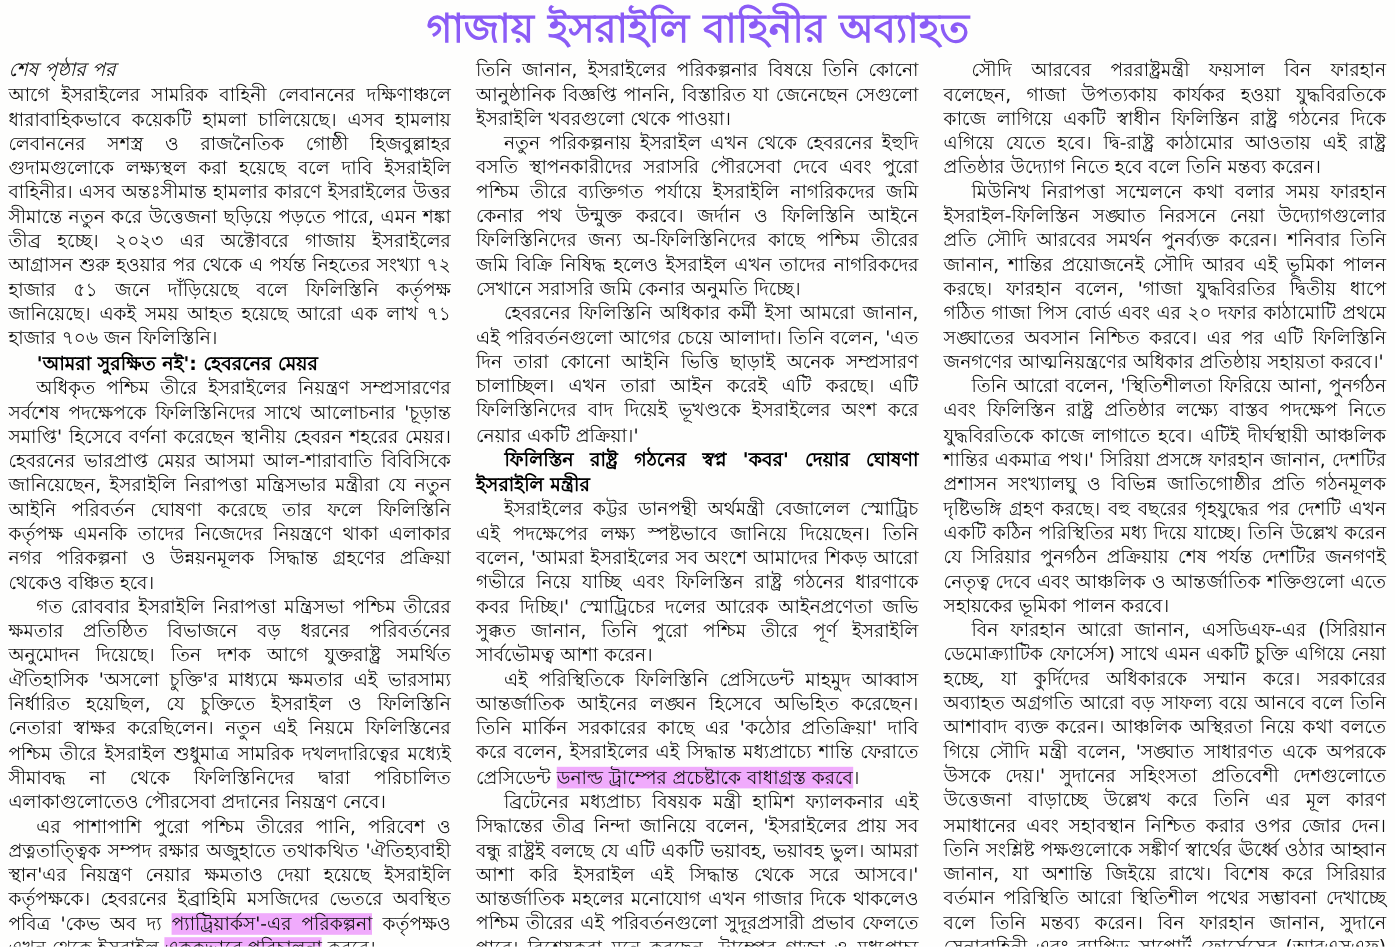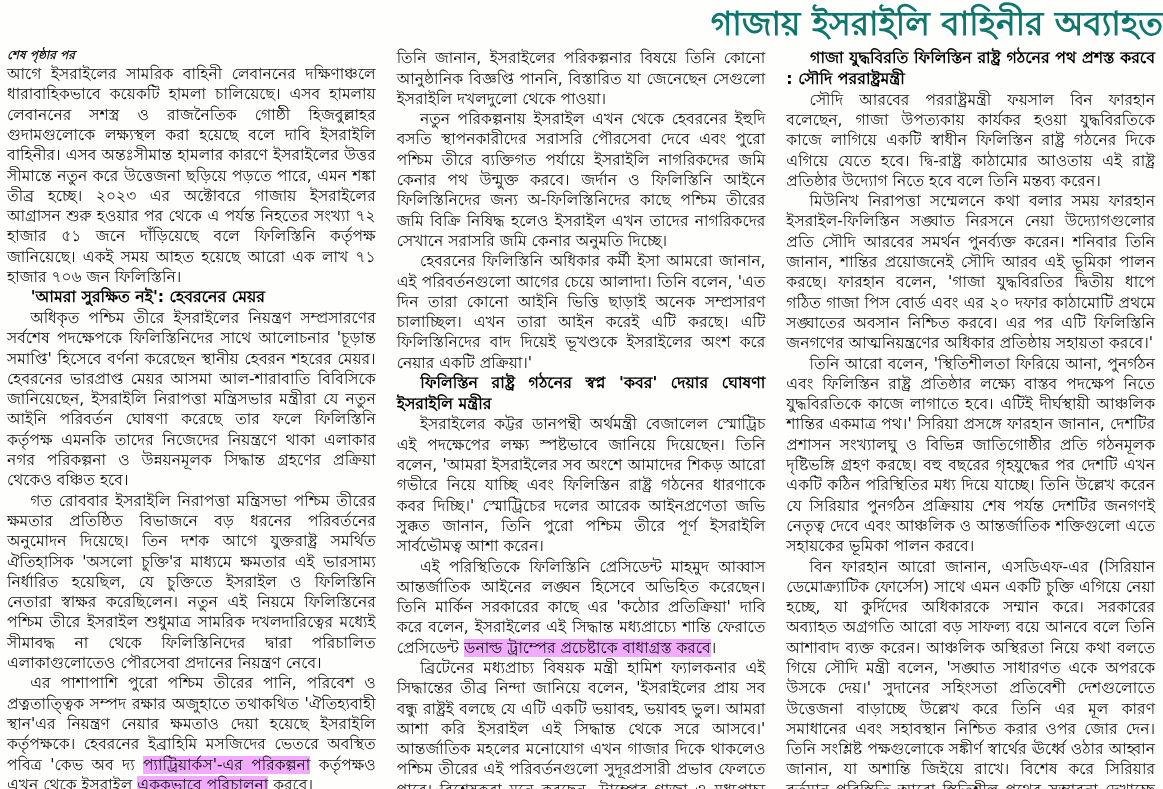--- a/index.html
+++ b/index.html
@@ -8,48 +8,48 @@
     width:1163px; height:789px;
     background:#fefefd;
     overflow:hidden;
     font-family:"DejaVu Sans","Liberation Serif",sans-serif;
     color:#0e0e0e;
     box-sizing:border-box;
   }
   .headline {
     margin:0;
     padding:6px 0 3px 0;
-    text-align:right;
+    text-align:center;
     font-size:33px;
     font-weight:700;
     line-height:1.1;
-    color:#0f766e;
+    color:#8b5cf6;
   }
   .cols {
     display:flex;
     gap:21px;
     padding:3px 8px 0 7px;
     box-sizing:border-box;
   }
   .col {
     flex:1 1 0;
     min-width:0;
     text-align:justify;
     font-size:15.5px;
     line-height:1.31;
     color:#111;
   }
   .col p, .col h2 { margin:0; padding:0; }
   .p { text-indent:1.5em; }
   .p.noindent { text-indent:0; }
   .leadin {
-    font-weight:700;
+    font-weight:400;
     font-style:italic;
     text-indent:0;
-    font-size:12px;
+    font-size:16px;
   }
   .subhead {
     font-weight:700;
     font-size:15.8px;
     line-height:1.31;
     text-indent:1.5em;
     text-align:justify;
     color:#000;
   }
   .hl { background:#f0abfc; }
@@ -62,29 +62,28 @@
   <div class="cols">
     <div class="col">
         <p class="leadin">শেষ পৃষ্ঠার পর</p>
         <p class="p noindent">আগে ইসরাইলের সামরিক বাহিনী লেবাননের দক্ষিণাঞ্চলে ধারাবাহিকভাবে কয়েকটি হামলা চালিয়েছে। এসব হামলায় লেবাননের সশস্ত্র ও রাজনৈতিক গোষ্ঠী হিজবুল্লাহর গুদামগুলোকে লক্ষ্যস্থল করা হয়েছে বলে দাবি ইসরাইলি বাহিনীর। এসব অন্তঃসীমান্ত হামলার কারণে ইসরাইলের উত্তর সীমান্তে নতুন করে উত্তেজনা ছড়িয়ে পড়তে পারে, এমন শঙ্কা তীব্র হচ্ছে। ২০২৩ এর অক্টোবরে গাজায় ইসরাইলের আগ্রাসন শুরু হওয়ার পর থেকে এ পর্যন্ত নিহতের সংখ্যা ৭২ হাজার ৫১ জনে দাঁড়িয়েছে বলে ফিলিস্তিনি কর্তৃপক্ষ জানিয়েছে। একই সময় আহত হয়েছে আরো এক লাখ ৭১ হাজার ৭০৬ জন ফিলিস্তিনি।</p>
         <h2 class="subhead">'আমরা সুরক্ষিত নই': হেবরনের মেয়র</h2>
         <p class="p">অধিকৃত পশ্চিম তীরে ইসরাইলের নিয়ন্ত্রণ সম্প্রসারণের সর্বশেষ পদক্ষেপকে ফিলিস্তিনিদের সাথে আলোচনার 'চূড়ান্ত সমাপ্তি' হিসেবে বর্ণনা করেছেন স্থানীয় হেবরন শহরের মেয়র। হেবরনের ভারপ্রাপ্ত মেয়র আসমা আল-শারাবাতি বিবিসিকে জানিয়েছেন, ইসরাইলি নিরাপত্তা মন্ত্রিসভার মন্ত্রীরা যে নতুন আইনি পরিবর্তন ঘোষণা করেছে তার ফলে ফিলিস্তিনি কর্তৃপক্ষ এমনকি তাদের নিজেদের নিয়ন্ত্রণে থাকা এলাকার নগর পরিকল্পনা ও উন্নয়নমূলক সিদ্ধান্ত গ্রহণের প্রক্রিয়া থেকেও বঞ্চিত হবে।</p>
         <p class="p">গত রোববার ইসরাইলি নিরাপত্তা মন্ত্রিসভা পশ্চিম তীরের ক্ষমতার প্রতিষ্ঠিত বিভাজনে বড় ধরনের পরিবর্তনের অনুমোদন দিয়েছে। তিন দশক আগে যুক্তরাষ্ট্র সমর্থিত ঐতিহাসিক 'অসলো চুক্তি'র মাধ্যমে ক্ষমতার এই ভারসাম্য নির্ধারিত হয়েছিল, যে চুক্তিতে ইসরাইল ও ফিলিস্তিনি নেতারা স্বাক্ষর করেছিলেন। নতুন এই নিয়মে ফিলিস্তিনের পশ্চিম তীরে ইসরাইল শুধুমাত্র সামরিক দখলদারিত্বের মধ্যেই সীমাবদ্ধ না থেকে ফিলিস্তিনিদের দ্বারা পরিচালিত এলাকাগুলোতেও পৌরসেবা প্রদানের নিয়ন্ত্রণ নেবে।</p>
         <p class="p">এর পাশাপাশি পুরো পশ্চিম তীরের পানি, পরিবেশ ও প্রত্নতাত্ত্বিক সম্পদ রক্ষার অজুহাতে তথাকথিত 'ঐতিহ্যবাহী স্থান'এর নিয়ন্ত্রণ নেয়ার ক্ষমতাও দেয়া হয়েছে ইসরাইলি কর্তৃপক্ষকে। হেবরনের ইব্রাহিমি মসজিদের ভেতরে অবস্থিত পবিত্র 'কেভ অব দ্য <span class="hl">প্যাট্রিয়ার্কস'-এর পরিকল্পনা</span> কর্তৃপক্ষও এখন থেকে ইসরাইল <span class="hl">এককভাবে পরিচালনা</span> করবে।</p>
       </div>
     <div class="col">
-        <p class="p noindent">তিনি জানান, ইসরাইলের পরিকল্পনার বিষয়ে তিনি কোনো আনুষ্ঠানিক বিজ্ঞপ্তি পাননি, বিস্তারিত যা জেনেছেন সেগুলো ইসরাইলি দখলদুলো থেকে পাওয়া।</p>
+        <p class="p noindent">তিনি জানান, ইসরাইলের পরিকল্পনার বিষয়ে তিনি কোনো আনুষ্ঠানিক বিজ্ঞপ্তি পাননি, বিস্তারিত যা জেনেছেন সেগুলো ইসরাইলি খবরগুলো থেকে পাওয়া।</p>
         <p class="p">নতুন পরিকল্পনায় ইসরাইল এখন থেকে হেবরনের ইহুদি বসতি স্থাপনকারীদের সরাসরি পৌরসেবা দেবে এবং পুরো পশ্চিম তীরে ব্যক্তিগত পর্যায়ে ইসরাইলি নাগরিকদের জমি কেনার পথ উন্মুক্ত করবে। জর্দান ও ফিলিস্তিনি আইনে ফিলিস্তিনিদের জন্য অ-ফিলিস্তিনিদের কাছে পশ্চিম তীরের জমি বিক্রি নিষিদ্ধ হলেও ইসরাইল এখন তাদের নাগরিকদের সেখানে সরাসরি জমি কেনার অনুমতি দিচ্ছে।</p>
         <p class="p">হেবরনের ফিলিস্তিনি অধিকার কর্মী ইসা আমরো জানান, এই পরিবর্তনগুলো আগের চেয়ে আলাদা। তিনি বলেন, 'এত দিন তারা কোনো আইনি ভিত্তি ছাড়াই অনেক সম্প্রসারণ চালাচ্ছিল। এখন তারা আইন করেই এটি করছে। এটি ফিলিস্তিনিদের বাদ দিয়েই ভূখণ্ডকে ইসরাইলের অংশ করে নেয়ার একটি প্রক্রিয়া।'</p>
         <h2 class="subhead">ফিলিস্তিন রাষ্ট্র গঠনের স্বপ্ন 'কবর' দেয়ার ঘোষণা ইসরাইলি মন্ত্রীর</h2>
         <p class="p">ইসরাইলের কট্টর ডানপন্থী অর্থমন্ত্রী বেজালেল স্মোট্রিচ এই পদক্ষেপের লক্ষ্য স্পষ্টভাবে জানিয়ে দিয়েছেন। তিনি বলেন, 'আমরা ইসরাইলের সব অংশে আমাদের শিকড় আরো গভীরে নিয়ে যাচ্ছি এবং ফিলিস্তিন রাষ্ট্র গঠনের ধারণাকে কবর দিচ্ছি।' স্মোট্রিচের দলের আরেক আইনপ্রণেতা জভি সুক্কত জানান, তিনি পুরো পশ্চিম তীরে পূর্ণ ইসরাইলি সার্বভৌমত্ব আশা করেন।</p>
         <p class="p">এই পরিস্থিতিকে ফিলিস্তিনি প্রেসিডেন্ট মাহমুদ আব্বাস আন্তর্জাতিক আইনের লঙ্ঘন হিসেবে অভিহিত করেছেন। তিনি মার্কিন সরকারের কাছে এর 'কঠোর প্রতিক্রিয়া' দাবি করে বলেন, ইসরাইলের এই সিদ্ধান্ত মধ্যপ্রাচ্যে শান্তি ফেরাতে প্রেসিডেন্ট <span class="hl">ডনাল্ড ট্রাম্পের প্রচেষ্টাকে বাধাগ্রস্ত করবে</span>।</p>
         <p class="p">ব্রিটেনের মধ্যপ্রাচ্য বিষয়ক মন্ত্রী হামিশ ফ্যালকনার এই সিদ্ধান্তের তীব্র নিন্দা জানিয়ে বলেন, 'ইসরাইলের প্রায় সব বন্ধু রাষ্ট্রই বলছে যে এটি একটি ভয়াবহ, ভয়াবহ ভুল। আমরা আশা করি ইসরাইল এই সিদ্ধান্ত থেকে সরে আসবে।' আন্তর্জাতিক মহলের মনোযোগ এখন গাজার দিকে থাকলেও পশ্চিম তীরের এই পরিবর্তনগুলো সুদূরপ্রসারী প্রভাব ফেলতে পারে। বিশ্লেষকরা মনে করছেন, ট্রাম্পের গাজা ও মধ্যপ্রাচ্য শান্তি পরিকল্পনা অনেকাংশেই আরব দেশগুলোর সমর্থনের ওপর নির্ভরশীল। কিন্তু পশ্চিম তীরে ইসরাইলের এই নিয়ন্ত্রণ সম্প্রসারণ এবং ফিলিস্তিন রাষ্ট্র গঠনের স্বপ্ন ধূলিসাৎ করার পদক্ষেপ ট্রাম্পের সেই লক্ষ্যকে বড় ধরনের চ্যালেঞ্জের মুখে ফেলতে পারে।</p>
       </div>
     <div class="col">
-        <h2 class="subhead">গাজা যুদ্ধবিরতি ফিলিস্তিন রাষ্ট্র গঠনের পথ প্রশস্ত করবে : সৌদি পররাষ্ট্রমন্ত্রী</h2>
         <p class="p">সৌদি আরবের পররাষ্ট্রমন্ত্রী ফয়সাল বিন ফারহান বলেছেন, গাজা উপত্যকায় কার্যকর হওয়া যুদ্ধবিরতিকে কাজে লাগিয়ে একটি স্বাধীন ফিলিস্তিন রাষ্ট্র গঠনের দিকে এগিয়ে যেতে হবে। দ্বি-রাষ্ট্র কাঠামোর আওতায় এই রাষ্ট্র প্রতিষ্ঠার উদ্যোগ নিতে হবে বলে তিনি মন্তব্য করেন।</p>
         <p class="p">মিউনিখ নিরাপত্তা সম্মেলনে কথা বলার সময় ফারহান ইসরাইল-ফিলিস্তিন সঙ্ঘাত নিরসনে নেয়া উদ্যোগগুলোর প্রতি সৌদি আরবের সমর্থন পুনর্ব্যক্ত করেন। শনিবার তিনি জানান, শান্তির প্রয়োজনেই সৌদি আরব এই ভূমিকা পালন করছে। ফারহান বলেন, 'গাজা যুদ্ধবিরতির দ্বিতীয় ধাপে গঠিত গাজা পিস বোর্ড এবং এর ২০ দফার কাঠামোটি প্রথমে সঙ্ঘাতের অবসান নিশ্চিত করবে। এর পর এটি ফিলিস্তিনি জনগণের আত্মনিয়ন্ত্রণের অধিকার প্রতিষ্ঠায় সহায়তা করবে।'</p>
         <p class="p">তিনি আরো বলেন, 'স্থিতিশীলতা ফিরিয়ে আনা, পুনর্গঠন এবং ফিলিস্তিন রাষ্ট্র প্রতিষ্ঠার লক্ষ্যে বাস্তব পদক্ষেপ নিতে যুদ্ধবিরতিকে কাজে লাগাতে হবে। এটিই দীর্ঘস্থায়ী আঞ্চলিক শান্তির একমাত্র পথ।' সিরিয়া প্রসঙ্গে ফারহান জানান, দেশটির প্রশাসন সংখ্যালঘু ও বিভিন্ন জাতিগোষ্ঠীর প্রতি গঠনমূলক দৃষ্টিভঙ্গি গ্রহণ করছে। বহু বছরের গৃহযুদ্ধের পর দেশটি এখন একটি কঠিন পরিস্থিতির মধ্য দিয়ে যাচ্ছে। তিনি উল্লেখ করেন যে সিরিয়ার পুনর্গঠন প্রক্রিয়ায় শেষ পর্যন্ত দেশটির জনগণই নেতৃত্ব দেবে এবং আঞ্চলিক ও আন্তর্জাতিক শক্তিগুলো এতে সহায়কের ভূমিকা পালন করবে।</p>
         <p class="p">বিন ফারহান আরো জানান, এসডিএফ-এর (সিরিয়ান ডেমোক্র্যাটিক ফোর্সেস) সাথে এমন একটি চুক্তি এগিয়ে নেয়া হচ্ছে, যা কুর্দিদের অধিকারকে সম্মান করে। সরকারের অব্যাহত অগ্রগতি আরো বড় সাফল্য বয়ে আনবে বলে তিনি আশাবাদ ব্যক্ত করেন। আঞ্চলিক অস্থিরতা নিয়ে কথা বলতে গিয়ে সৌদি মন্ত্রী বলেন, 'সঙ্ঘাত সাধারণত একে অপরকে উসকে দেয়।' সুদানের সহিংসতা প্রতিবেশী দেশগুলোতে উত্তেজনা বাড়াচ্ছে উল্লেখ করে তিনি এর মূল কারণ সমাধানের এবং সহাবস্থান নিশ্চিত করার ওপর জোর দেন। তিনি সংশ্লিষ্ট পক্ষগুলোকে সঙ্কীর্ণ স্বার্থের ঊর্ধ্বে ওঠার আহ্বান জানান, যা অশান্তি জিইয়ে রাখে। বিশেষ করে সিরিয়ার বর্তমান পরিস্থিতি আরো স্থিতিশীল পথের সম্ভাবনা দেখাচ্ছে বলে তিনি মন্তব্য করেন। বিন ফারহান জানান, সুদানে সেনাবাহিনী এবং র‍্যাপিড সাপোর্ট ফোর্সেসের (আরএসএফ) মধ্যে সংঘর্ষের অবসান পুরো অঞ্চলের জন্য আশার উৎস হতে পারে।</p>
       </div>
   </div>
 </div>
 
 </body></html>

